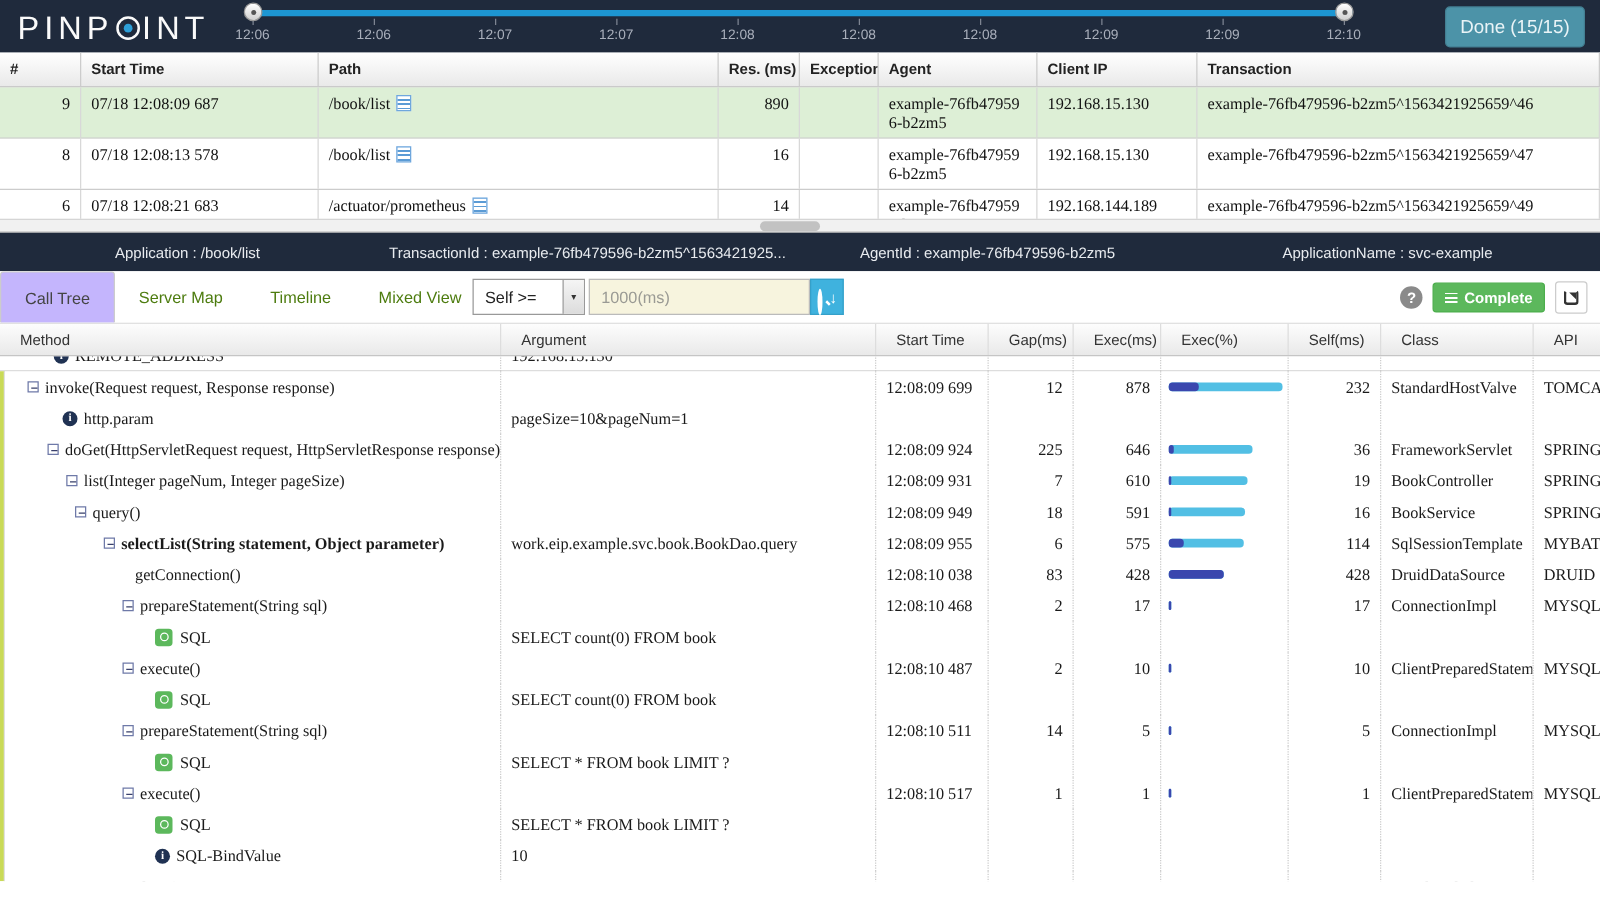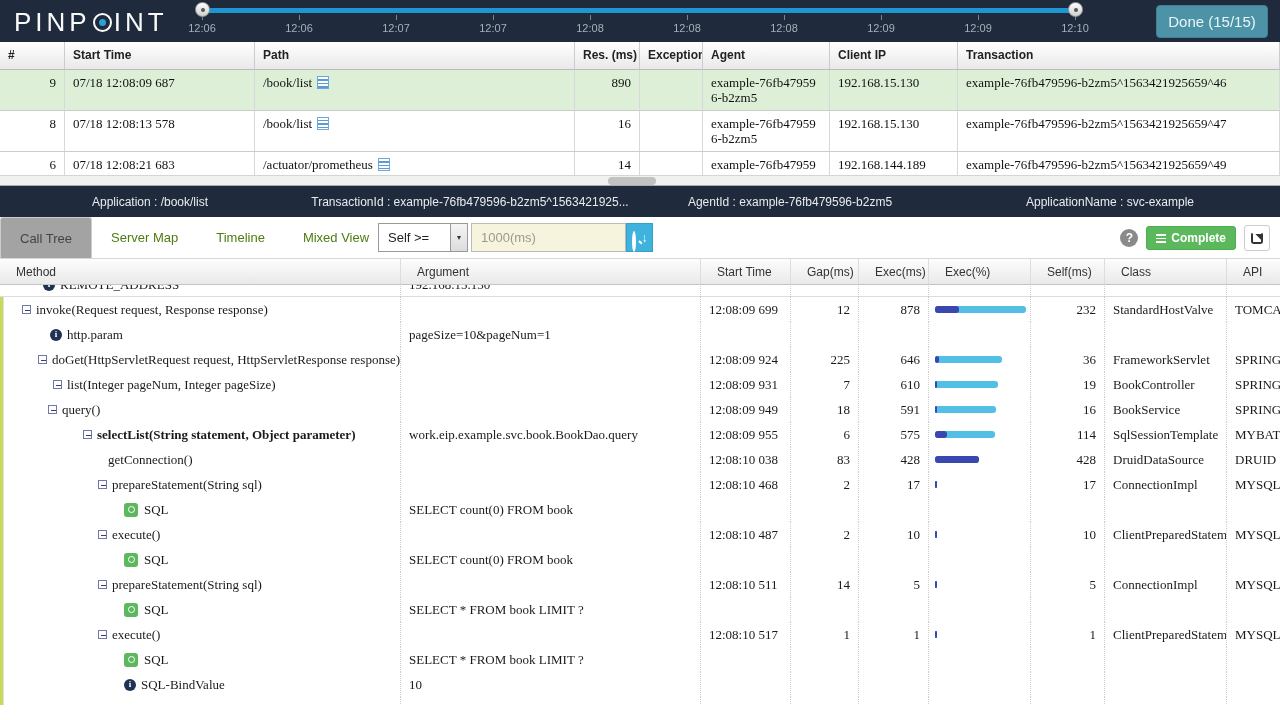--- a/index.html
+++ b/index.html
@@ -49,30 +49,30 @@
   
   .info-bar { width:1280px; height:31px; background:#1f2a3c; display:grid;
     grid-template-columns:300px 340px 300px 340px; align-items:center; }
   .info-bar .info-item { text-align:center; color:#e8ebef; font-size:12px;
     overflow:hidden; white-space:nowrap; }
 
   
   .tab-bar { position:relative; width:1280px; height:41px; background:#fff; }
   .tabs { position:absolute; left:0; top:0; height:41px; display:flex; align-items:stretch; }
   .tab { padding:0 19px; display:flex; align-items:center; font-size:13px; color:#4d7c0f; }
-  .tab.active { color:#444; background:#a3a3a3; border:1px solid #ccc; border-bottom:none;
+  .tab.active { color:#444; background:#c4b5fd; border:1px solid #ccc; border-bottom:none;
     border-radius:3px 3px 0 0; }
   .filter { position:absolute; left:378px; top:6px; height:29px; display:flex; }
   .select-box { width:90px; height:29px; border:1px solid #999; background:#fff;
     display:flex; align-items:center; font-size:13px; color:#222; }
   .select-box .sel-label { flex:1; padding-left:9px; }
   .select-box .sel-arrow { width:17px; height:100%; border-left:1px solid #999;
     background:linear-gradient(#f5f5f5,#dcdcdc); display:flex; align-items:center;
     justify-content:center; font-size:8px; color:#333; }
-  .ms-input { width:155px; height:29px; margin-left:3px; border:1px solid #bbb;
+  .ms-input { width:177px; height:29px; margin-left:3px; border:1px solid #bbb;
     background:#f7f4de; padding-left:9px; font-size:13px; color:#701a75; outline:none; }
   .ms-input::placeholder { color:#9a9a94; }
   .search-btn { width:27px; height:29px; background:#3fb2de; border:1px solid #35a0c9;
     display:flex; align-items:center; justify-content:center; gap:1px; }
   .mag { position:relative; width:9px; height:9px; }
   .mag .lens { width:7px; height:7px; border:2px solid #fff; border-radius:50%; }
   .mag .stick { position:absolute; left:7px; top:7px; width:4px; height:2px; background:#fff;
     transform:rotate(45deg); transform-origin:left center; }
   .search-btn .dn { color:#fff; font-size:12px; font-weight:bold; }
   .right-actions { position:absolute; right:10px; top:8px; display:flex; align-items:center; gap:8px; }
@@ -341,21 +341,21 @@
         <div class="bar-wrap">
           <div class="exec-bar" style="width: 63px;">
             <div class="self-part" style="width: 2px;"></div>
           </div>
         </div>
         <div class="cell r">19</div>
         <div class="cell">BookController</div>
         <div class="cell">SPRING_B</div>
       </div>
       <div class="ct-grid ct-row">
-        <div class="cell method" style="padding-left: 48px; text-align: center;">
+        <div class="cell method" style="padding-left: 60px; text-align: center;">
           <span class="expander"></span>
           <span>query()</span>
         </div>
         <div class="cell"></div>
         <div class="cell">12:08:09 949</div>
         <div class="cell r">18</div>
         <div class="cell r">591</div>
         <div class="bar-wrap">
           <div class="exec-bar" style="width: 61px;">
             <div class="self-part" style="width: 2px;"></div>

